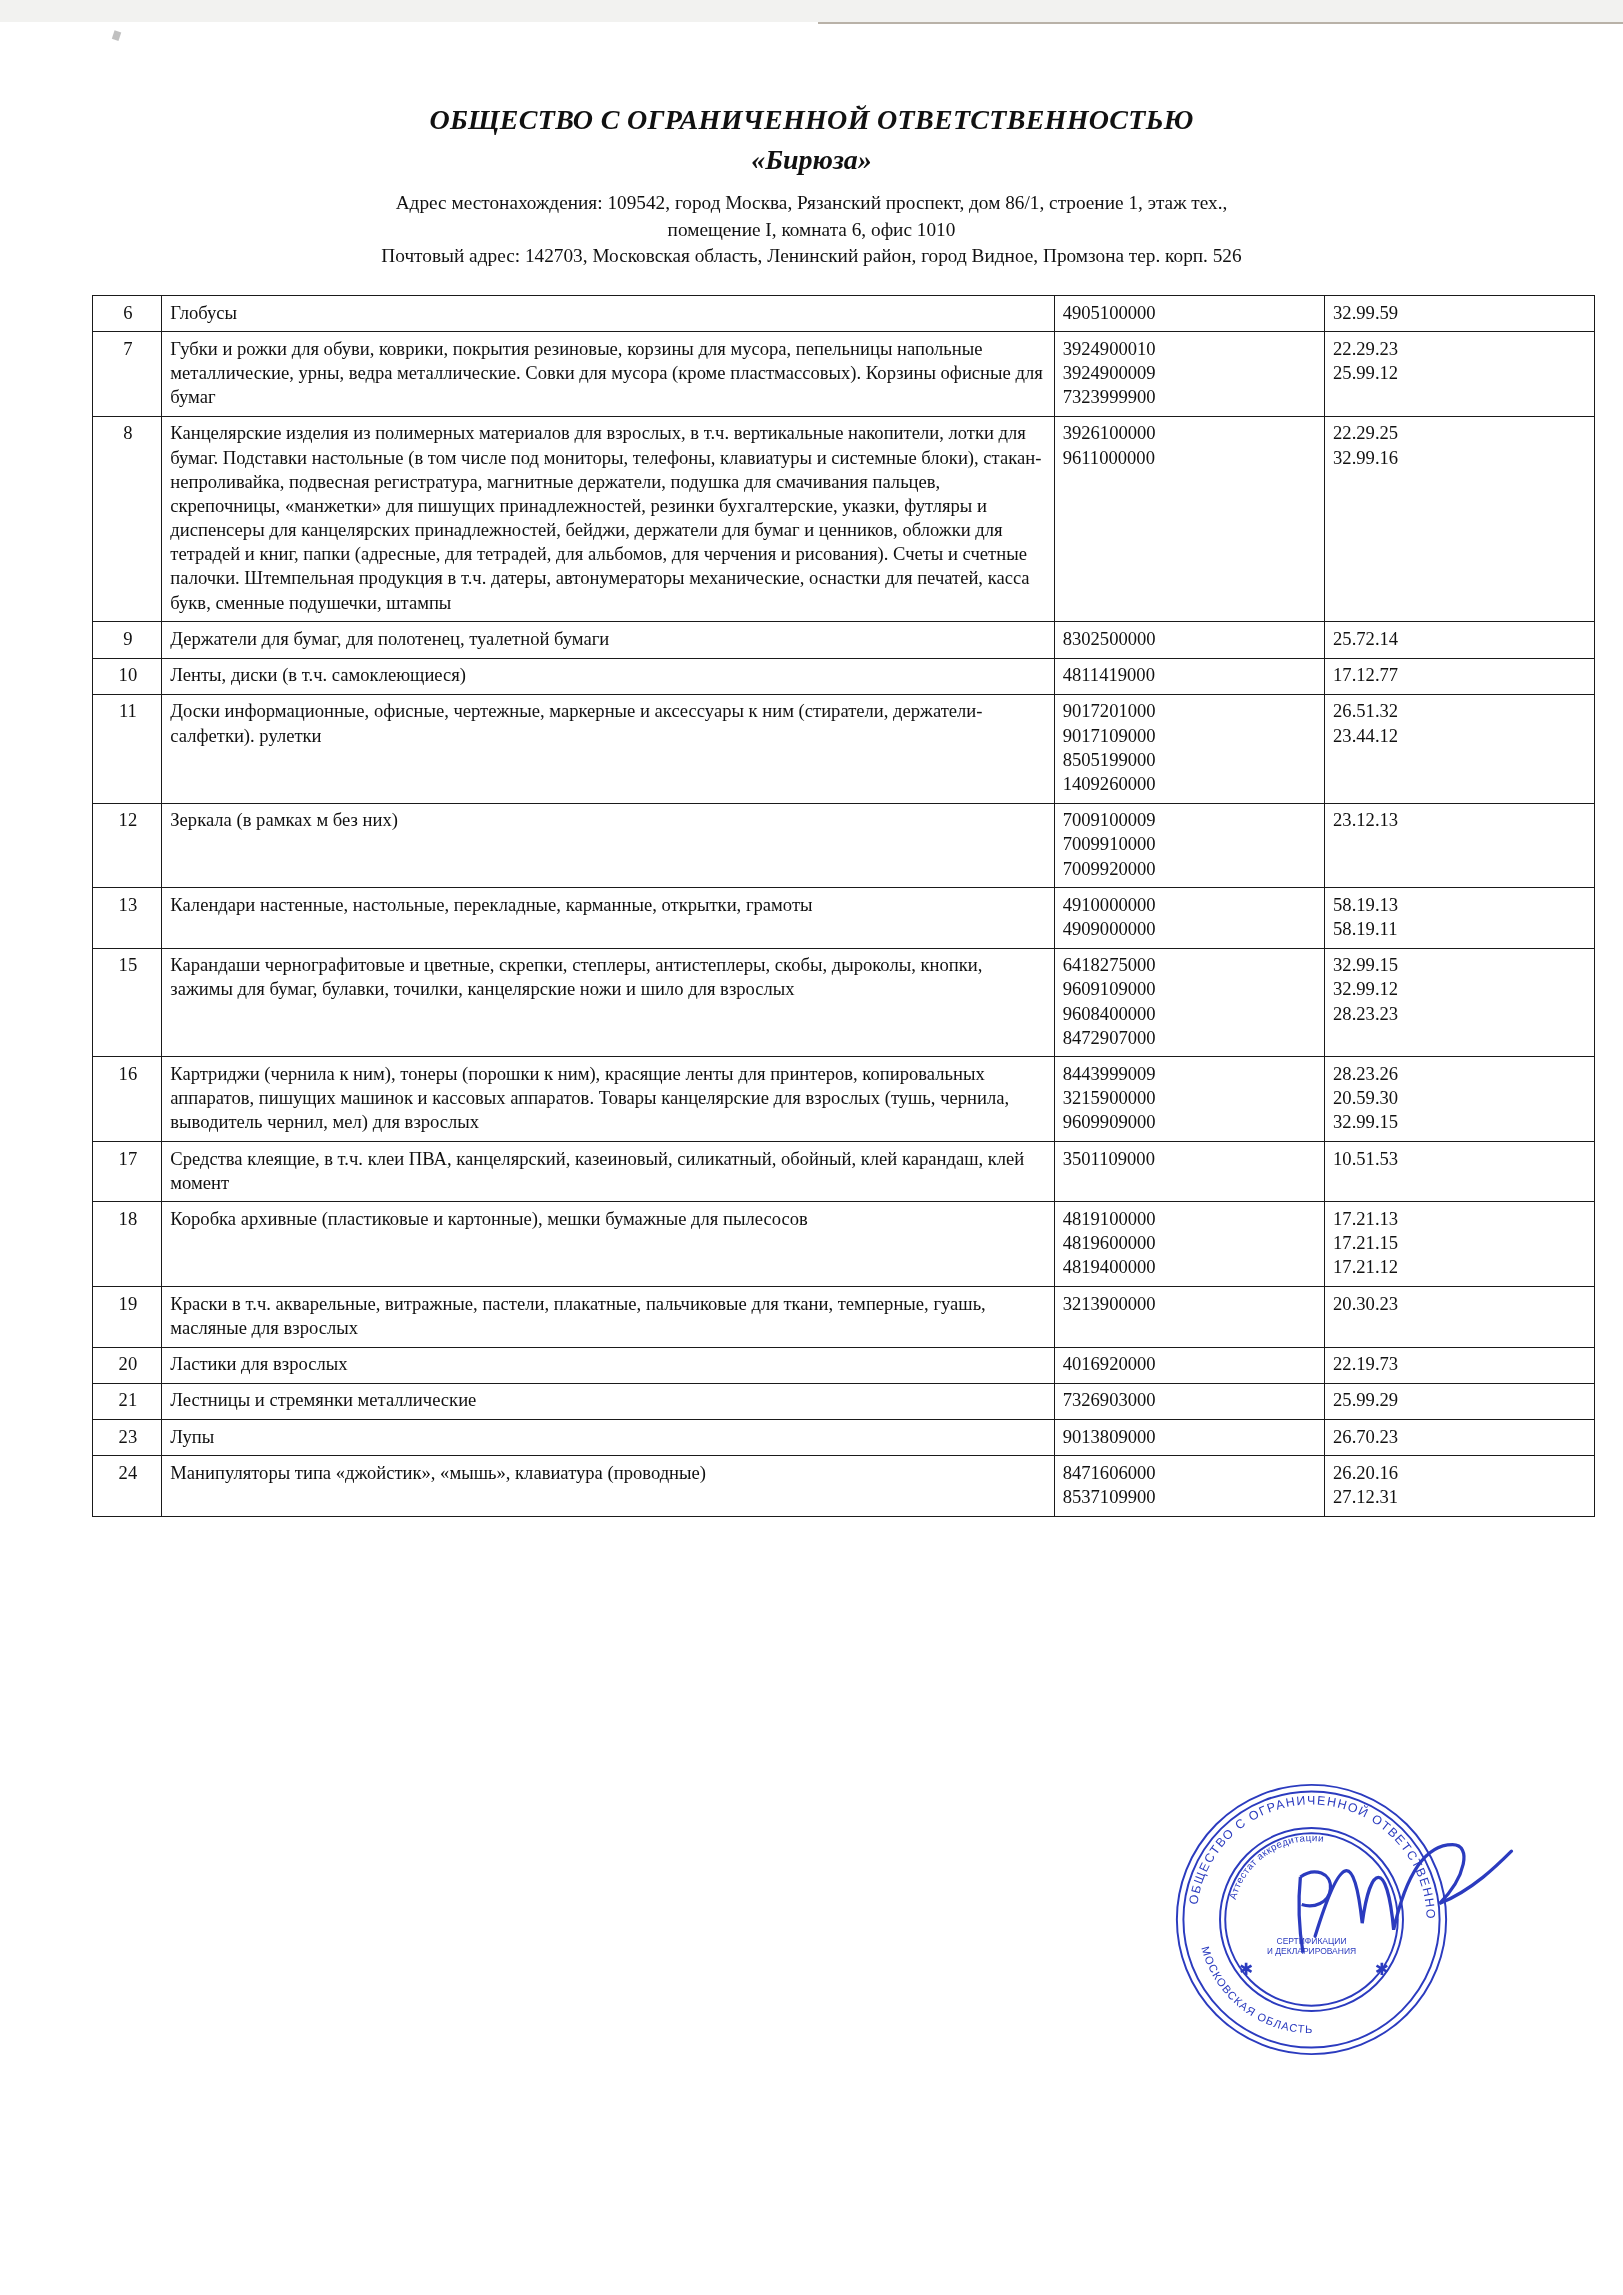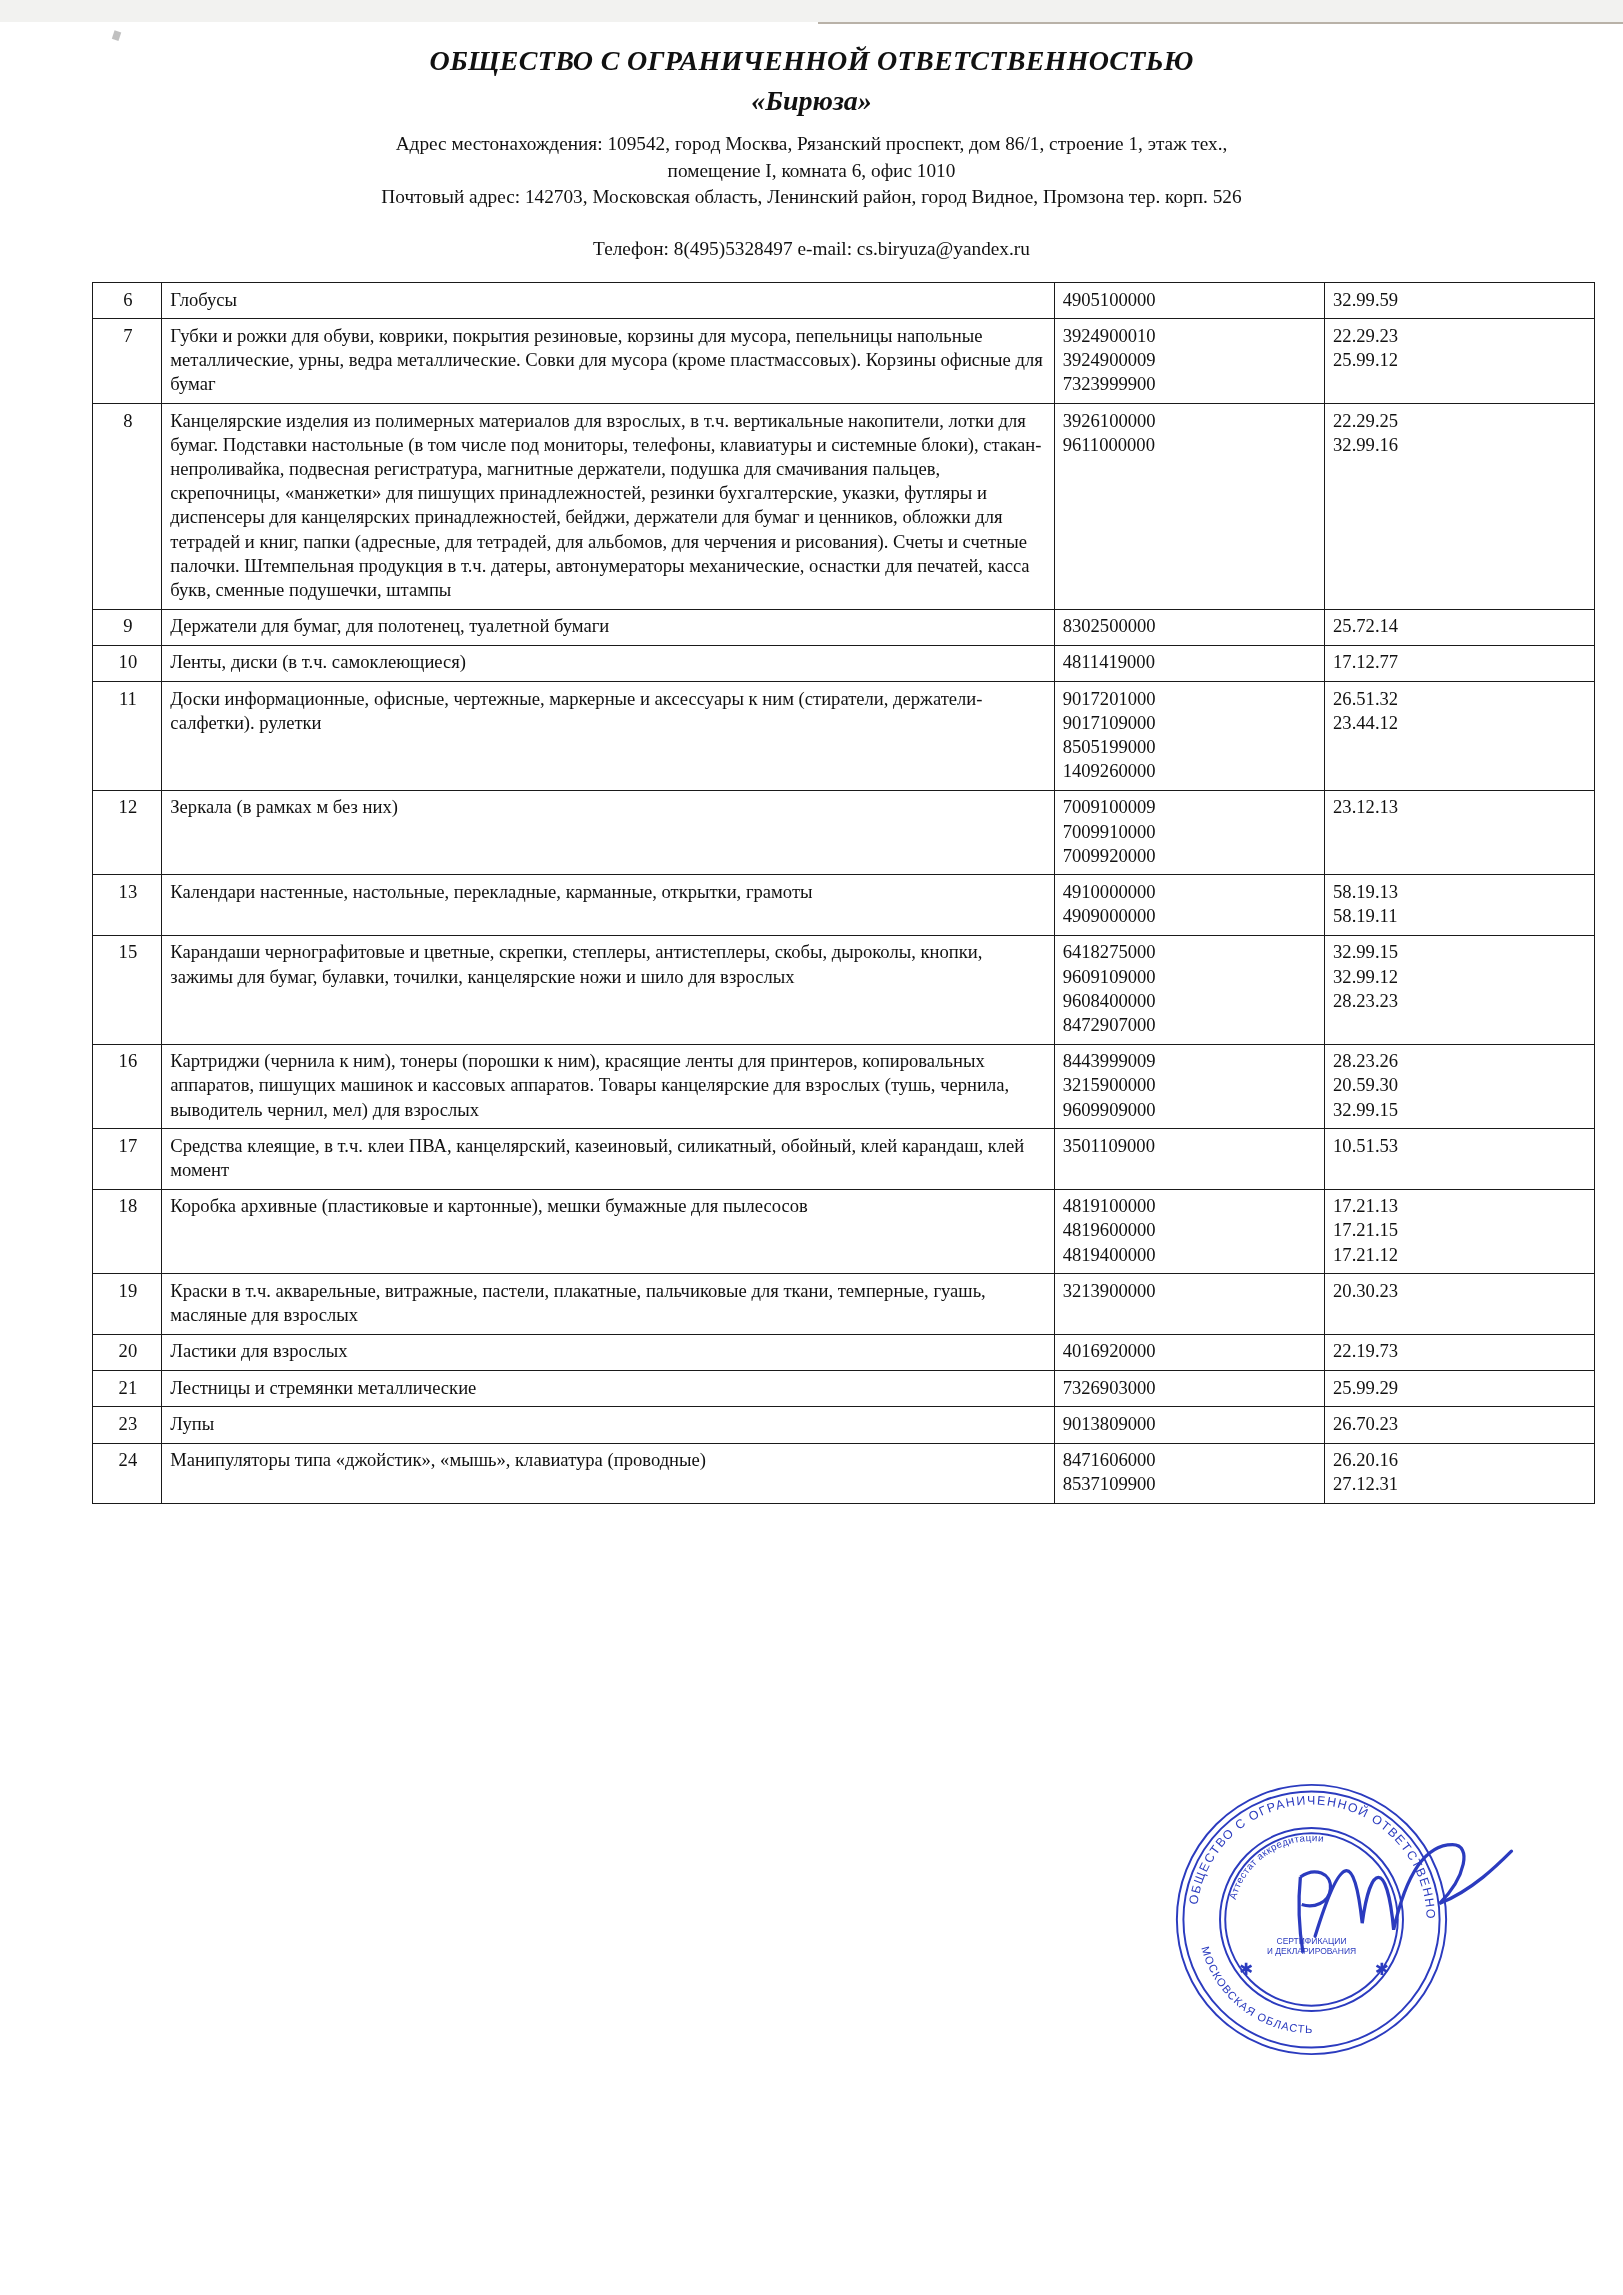--- a/index.html
+++ b/index.html
@@ -13,21 +13,21 @@
     font-family: "Liberation Serif", serif;
     color: #111;
     position: relative;
     overflow: hidden;
   }
   .page {
     position: relative;
     width: 1623px;
     height: 2295px;
     box-sizing: border-box;
-    padding: 33px 92px 26px 92px;
+    padding: 92px 92px 26px 92px;
   }
   
   .scan-edge-top {
     position: absolute;
     top: 0; left: 0; right: 0;
     height: 22px;
     background: #f2f2f0;
   }
   .scan-line {
     position: absolute;
@@ -134,21 +134,20 @@
 
   <header class="doc-head">
     <div class="org-line1">ОБЩЕСТВО С ОГРАНИЧЕННОЙ ОТВЕТСТВЕННОСТЬЮ</div>
     <div class="org-line2">«Бирюза»</div>
     <div class="addr">
       <div>Адрес местонахождения: 109542, город Москва, Рязанский проспект, дом 86/1, строение 1, этаж тех.,</div>
       <div>помещение I, комната 6, офис 1010</div>
       <div>Почтовый адрес: 142703, Московская область, Ленинский район, город Видное, Промзона тер. корп. 526</div>
     </div>
     <div class="codes">
-      <div>Телефон: 8(495)5328497 e-mail: cs.biryuza@yandex.ru</div>
     </div>
   </header>
 
   <table class="items">
     <tbody id="items-body">
         <tr>
           <td class="c-num">6</td>
           <td class="c-name">Глобусы</td>
           <td class="c-code multi">
             <span>4905100000</span>

